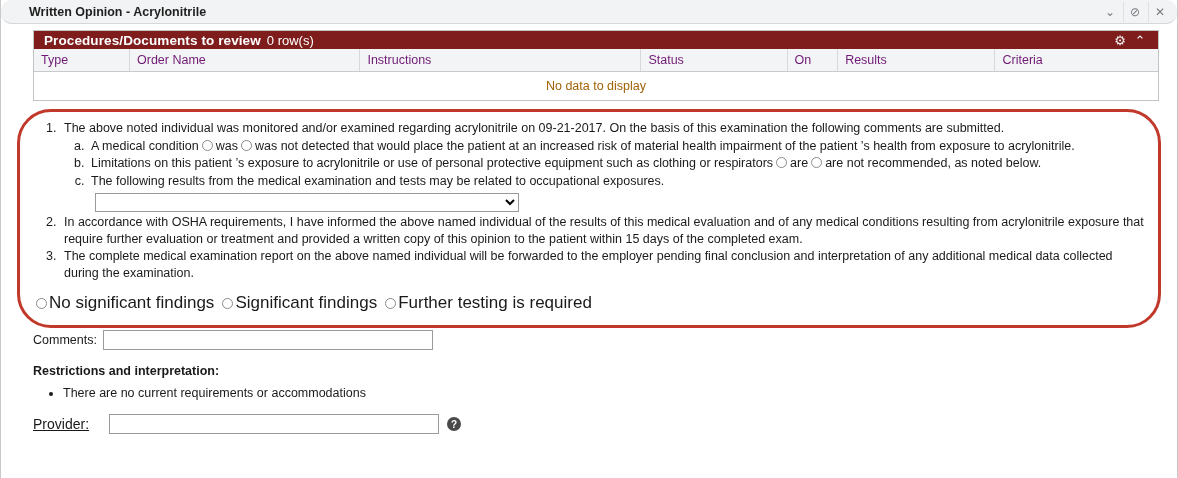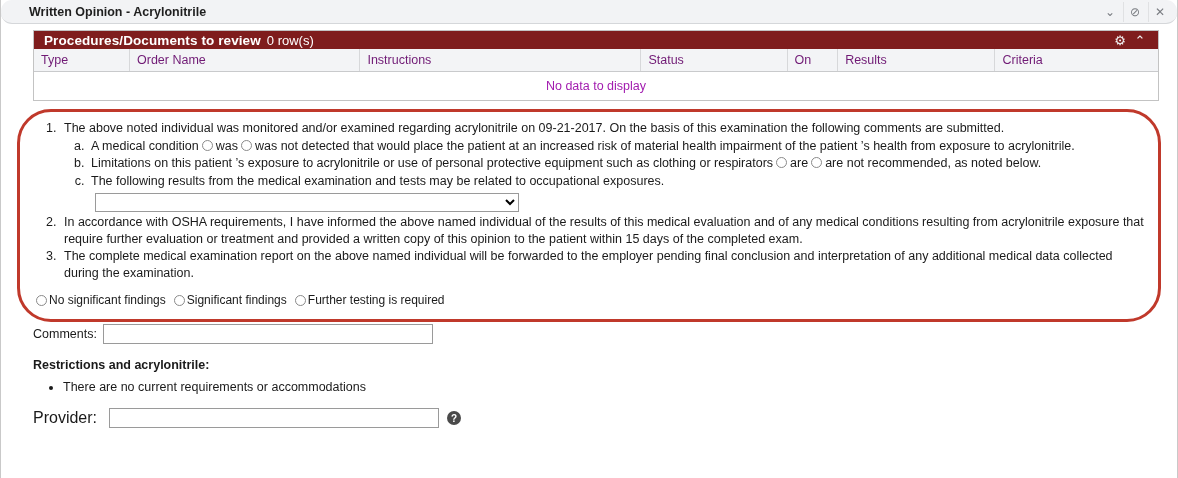--- a/index.html
+++ b/index.html
@@ -122,21 +122,21 @@
     padding: 4px 7px;
     height: 22px;
     color: #701a75;
     box-sizing: border-box;
   }
   table.grid th:last-child { border-right: none; }
   table.grid td.nodata {
     text-align: center;
     padding: 7px 0;
     font-size: 12.5px;
-    color: #a21caf;
+    color: #a16207;
     background: #fff;
     border-bottom: none;
   }
 
   
   .highlight-box {
     position: relative;
     margin: 8px 2px 0 2px;
     border: 3px solid #c0392b;
     border-radius: 34px;
@@ -190,21 +190,21 @@
     box-sizing: border-box;
   }
 
   .provider-note {
     margin: 10px 0 0 4px;
     font-size: 12.5px;
   }
 
   .findings-row {
     margin: 12px 0 2px 2px;
-    font-size: 12px;
+    font-size: 17px;
     display: flex;
     align-items: center;
   }
   .findings-row .opt {
     display: inline-flex;
     align-items: center;
     margin-right: 8px;
     white-space: nowrap;
   }
   .findings-row .opt .radio { margin-left: 0; margin-right: 2px; }
@@ -237,21 +237,21 @@
     padding-left: 48px;
     font-size: 12.5px;
   }
   ul.restrictions li { margin-bottom: 2px; }
 
   .provider-row {
     display: flex;
     align-items: center;
     margin: 14px 0 0 18px;
   }
-  .provider-row .lbl { font-size: 16px; margin-right: 6px; width: 70px; }
+  .provider-row .lbl { font-size: 14px; margin-right: 6px; width: 70px; text-decoration: underline; }
   input.provider-input {
     width: 330px;
     height: 20px;
     border: 1px solid #9a9a9a;
     background: #fff;
     font-family: "Liberation Sans", sans-serif;
     font-size: 12px;
     box-sizing: border-box;
     padding: 1px 3px;
   }
@@ -367,21 +367,21 @@
           <span>Further testing is required</span>
         </span>
       </div>
     </div>
 
     <div class="comments-row">
       <span class="lbl">Comments:</span>
       <input class="comments-input" type="text" value="" style="">
     </div>
 
-    <div class="section-title">Restrictions and acrylonitrile:</div>
+    <div class="section-title">Restrictions and interpretation:</div>
     <ul class="restrictions">
       <li>There are no current requirements or accommodations</li>
     </ul>
 
     <div class="provider-row">
       <span class="lbl">Provider:</span>
       <input class="provider-input" type="text" value="" style="">
       <span class="help-icon">?</span>
     </div>
 

